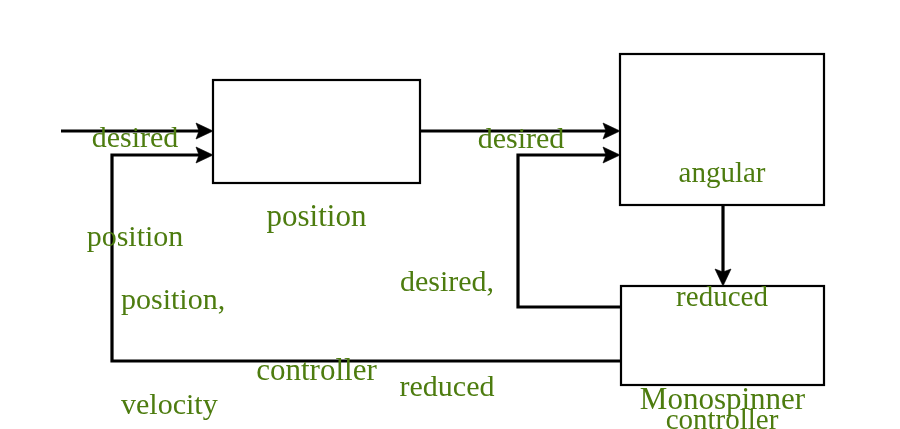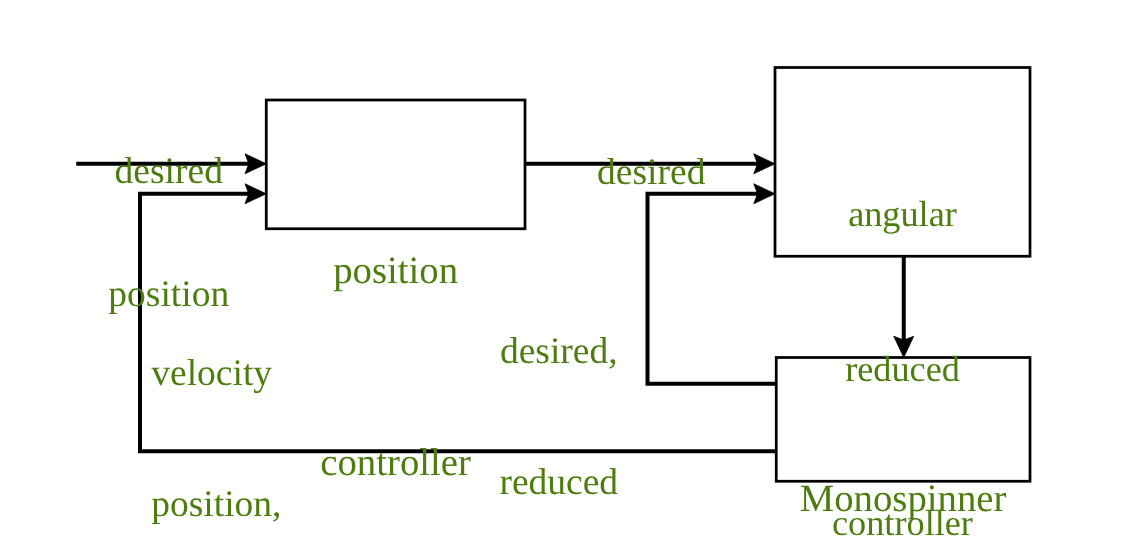--- a/index.html
+++ b/index.html
@@ -157,22 +157,22 @@
   <div class="dg-text sig-label t-desired-position">
     <div>desired</div>
     <div>position</div>
   </div>
 
   <div class="dg-text sig-label t-desired-acceleration">
     <div>desired</div>
   </div>
 
   <div class="dg-text sig-label-left t-position-velocity">
+    <div>position,</div>
     <div>velocity</div>
-    <div>position,</div>
   </div>
 
   <div class="dg-text sig-label t-attitude-angular-velocity">
     <div>desired,</div>
     <div>reduced</div>
     
   </div>
 
   <div class="dg-text sig-label-left t-motor-force">
   </div>

